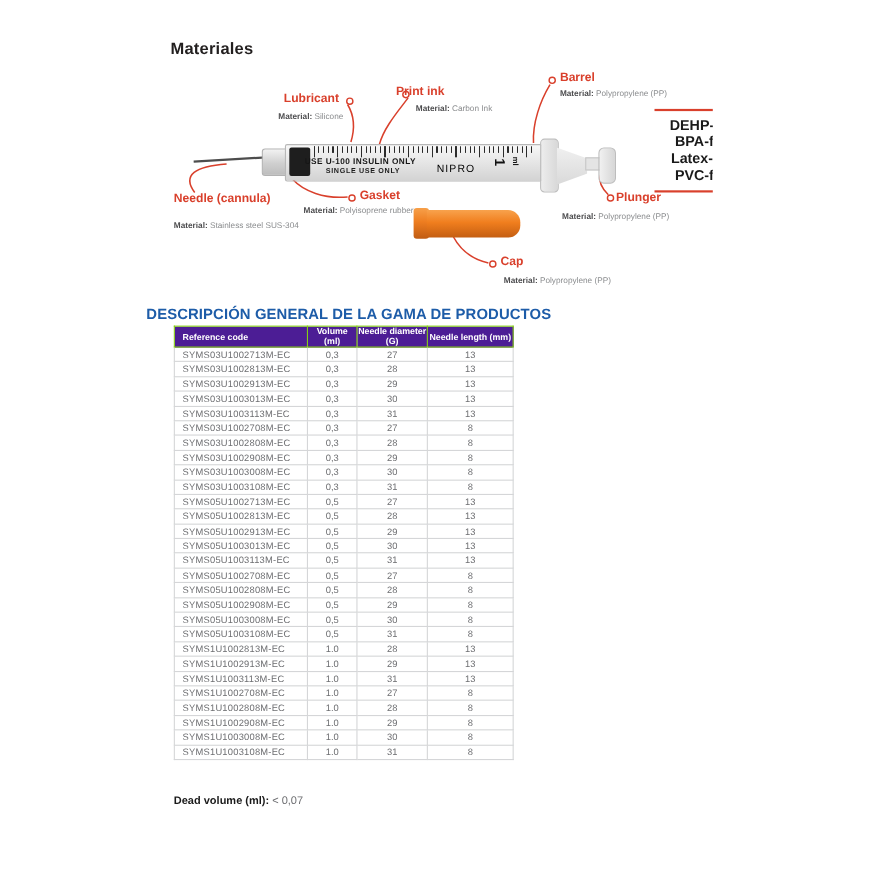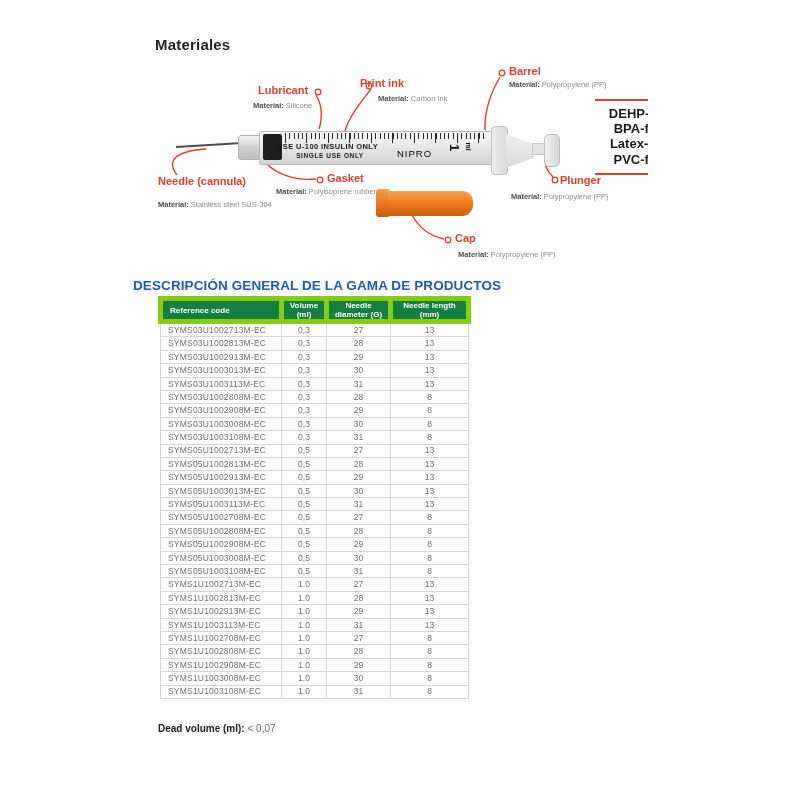--- a/index.html
+++ b/index.html
@@ -36,21 +36,21 @@
   .vol-unit{left:464px;top:143px;font-size:7px;font-weight:bold;color:#111;transform:rotate(90deg);}
   .flange{left:491px;top:126px;width:15px;height:47px;background:linear-gradient(90deg,#ededed,#d8d8d8);border:1px solid #bdbdbd;border-radius:4px;}
   .plunger-cone{left:506px;top:134px;width:28px;height:34px;background:linear-gradient(180deg,#f0f0f0,#d9d9d9);clip-path:polygon(0 0,100% 30%,100% 70%,0 100%);}
   .plunger-stem{left:532px;top:143px;width:14px;height:10px;background:#e4e4e4;border:1px solid #c6c6c6;}
   .plunger-pad{left:544px;top:134px;width:14px;height:31px;background:linear-gradient(90deg,#f1f1f1,#d6d6d6);border:1px solid #bdbdbd;border-radius:5px;}
   .cap-ring{left:376px;top:189px;width:14px;height:28px;border-radius:3px;background:linear-gradient(180deg,#f7a04a,#ee7d20 45%,#c05c13);}
   .cap-body{left:388px;top:191px;width:85px;height:25px;border-radius:0 11px 11px 0;background:linear-gradient(180deg,#f8a24c,#f07e1e 45%,#c45e12);}
 
   
   .ptable{left:158px;top:296px;border-collapse:collapse;table-layout:fixed;width:308px;}
-  .ptable th{background:#15803d;color:#fff;font-size:8px;font-weight:bold;height:13px;padding:0 0 0 0;text-align:center;border:5px solid #84cc16;margin-left:25px;}
+  .ptable th{background:#4c1d95;color:#fff;font-size:8px;font-weight:bold;height:13px;padding:0 0 0 0;text-align:center;border:1px solid #84cc16;margin-left:25px;}
   .ptable th.ref{text-align:left;padding-left:7px;}
   .ptable td{font-size:8.5px;color:#6d6e71;height:12.4px;text-align:center;border:1px solid #d5d6d8;padding:0;line-height:1;}
   .ptable td.ref{text-align:left;padding-left:7px;letter-spacing:.2px;}
   .dead-volume{left:158px;top:723px;font-size:10px;color:#6d6e71;}
   .dead-volume b{color:#1a1a1a;font-size:10px;}
   .page-num{left:653px;top:761px;font-size:7px;color:#808285;}
 </style>
 </head>
 <body>
 
@@ -170,20 +170,26 @@
           <td>30</td>
           <td>13</td>
         </tr>
         <tr>
           <td class="ref">SYMS03U1003113M-EC</td>
           <td>0,3</td>
           <td>31</td>
           <td>13</td>
         </tr>
         <tr>
+          <td class="ref">SYMS03U1002708M-EC</td>
+          <td>0,3</td>
+          <td>27</td>
+          <td>8</td>
+        </tr>
+        <tr>
           <td class="ref">SYMS03U1002808M-EC</td>
           <td>0,3</td>
           <td>28</td>
           <td>8</td>
         </tr>
         <tr>
           <td class="ref">SYMS03U1002908M-EC</td>
           <td>0,3</td>
           <td>29</td>
           <td>8</td>
@@ -252,26 +258,20 @@
           <td class="ref">SYMS05U1003008M-EC</td>
           <td>0,5</td>
           <td>30</td>
           <td>8</td>
         </tr>
         <tr>
           <td class="ref">SYMS05U1003108M-EC</td>
           <td>0,5</td>
           <td>31</td>
           <td>8</td>
-        </tr>
-        <tr>
-          <td class="ref">SYMS1U1002713M-EC</td>
-          <td>1.0</td>
-          <td>27</td>
-          <td>13</td>
         </tr>
         <tr>
           <td class="ref">SYMS1U1002813M-EC</td>
           <td>1.0</td>
           <td>28</td>
           <td>13</td>
         </tr>
         <tr>
           <td class="ref">SYMS1U1002913M-EC</td>
           <td>1.0</td>

